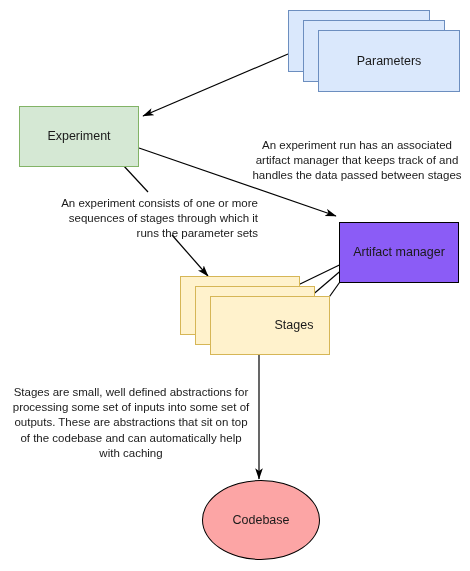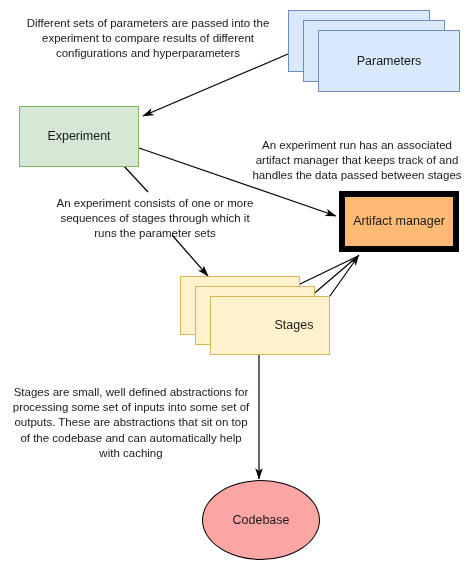--- a/index.html
+++ b/index.html
@@ -48,22 +48,23 @@
     background: #dae8fc;
     border: 1px solid #6c8ebf;
   }
   
   .green-fill {
     background: #d5e8d4;
     border: 1px solid #82b366;
   }
   
   .purple-fill {
-    background: #fdba74;
-    border: 6px solid #000000;
+    background: #8b5cf6;
+    border: 1px solid #000000;
+    margin-top: 31px;
   }
   
   .yellow-fill {
     background: #fff2cc;
     border: 1px solid #d6b656;
   }
   .ellipse-fill {
     background: #fca5a5;
     border: 1px solid #000000;
     border-radius: 50%;
@@ -131,21 +132,20 @@
     <div class="card yellow-fill" style="left:15px; top:10px; width:120px; height:59px;"></div>
     <div class="card yellow-fill node" style="left:30px; top:20px; width:120px; height:59px;padding-left:48px;">
       <span class="node-label">Stages</span>
     </div>
   </div>
 
   <div class="node ellipse-fill" style="left:202px; top:480px; width:118px; height:80px;">
     <span class="node-label">Codebase</span>
   </div>
 
-  <div class="annotation" style="left:22px; top:16px; width:252px;">Different sets of parameters are passed into the experiment to compare results of different configurations and hyperparameters</div>
 
   <div class="annotation" style="left:248px; top:138px; width:218px;text-align:center;">An experiment run has an associated artifact manager that keeps track of and handles the data passed between stages</div>
 
-  <div class="annotation" style="left:52px; top:196px; width:206px;">An experiment consists of one or more sequences of stages through which it runs the parameter sets</div>
+  <div class="annotation" style="left:52px; top:196px; width:206px;text-align:right;">An experiment consists of one or more sequences of stages through which it runs the parameter sets</div>
 
   <div class="annotation" style="left:12px; top:385px; width:238px;">Stages are small, well defined abstractions for processing some set of inputs into some set of outputs. These are abstractions that sit on top of the codebase and can automatically help with caching</div>
 
 </div>
 
 </body></html>

